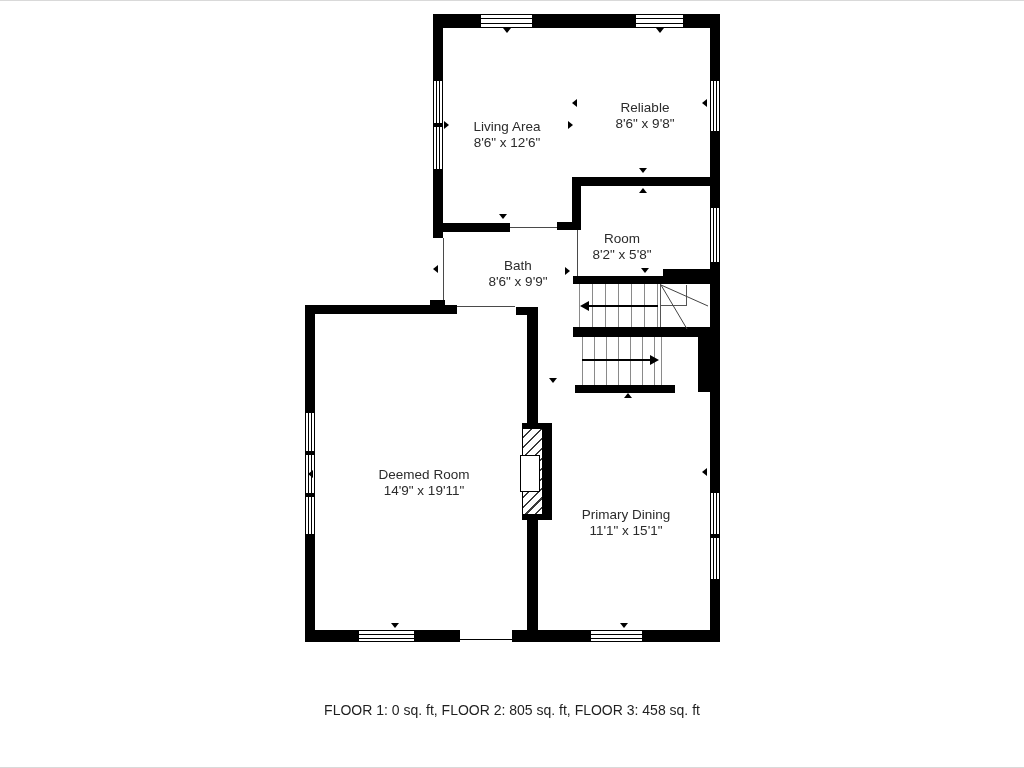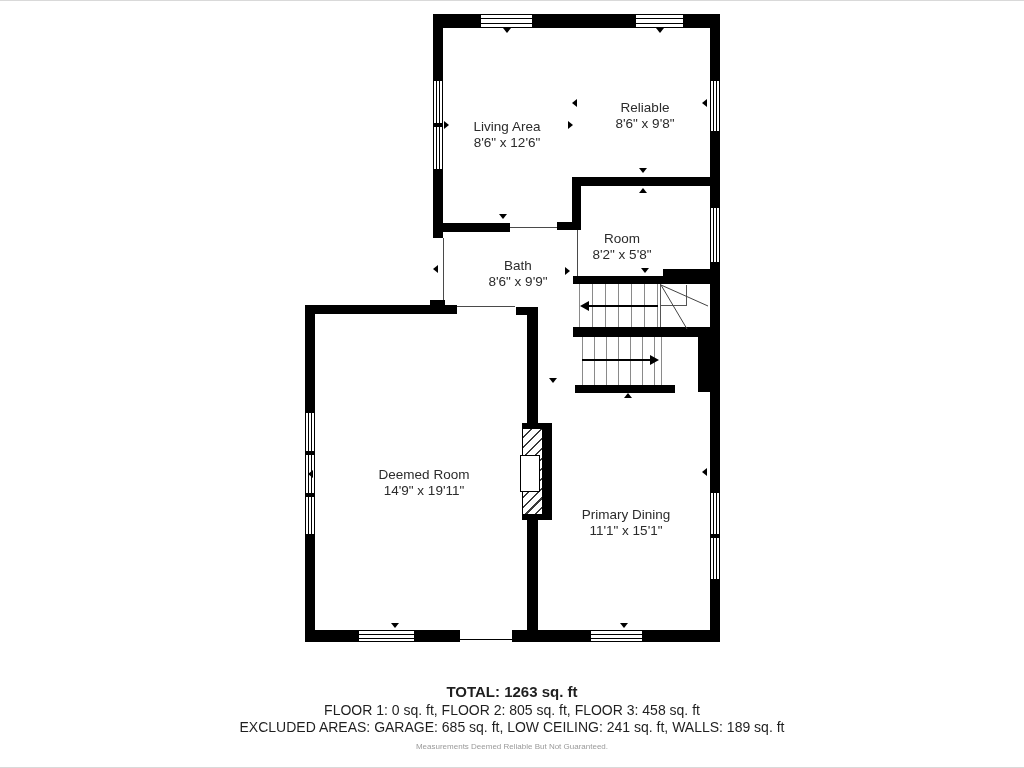--- a/index.html
+++ b/index.html
@@ -184,17 +184,14 @@
   </div>
   <div class="label" style="left:424px;top:467px;">
     <div>Deemed Room</div>
     <div>14'9" x 19'11"</div>
   </div>
   <div class="label" style="left:626px;top:507px;">
     <div>Primary Dining</div>
     <div>11'1" x 15'1"</div>
   </div>
 
-  <div class="footer f-total">TOTAL: 1263 sq. ft</div>
   <div class="footer f-line" style="top:702px;">FLOOR 1: 0 sq. ft, FLOOR 2: 805 sq. ft, FLOOR 3: 458 sq. ft</div>
-  <div class="footer f-line" style="top:719px;">EXCLUDED AREAS: GARAGE: 685 sq. ft, LOW CEILING: 241 sq. ft, WALLS: 189 sq. ft</div>
-  <div class="footer f-disc">Measurements Deemed Reliable But Not Guaranteed.</div>
 </div>
 
 </body></html>

